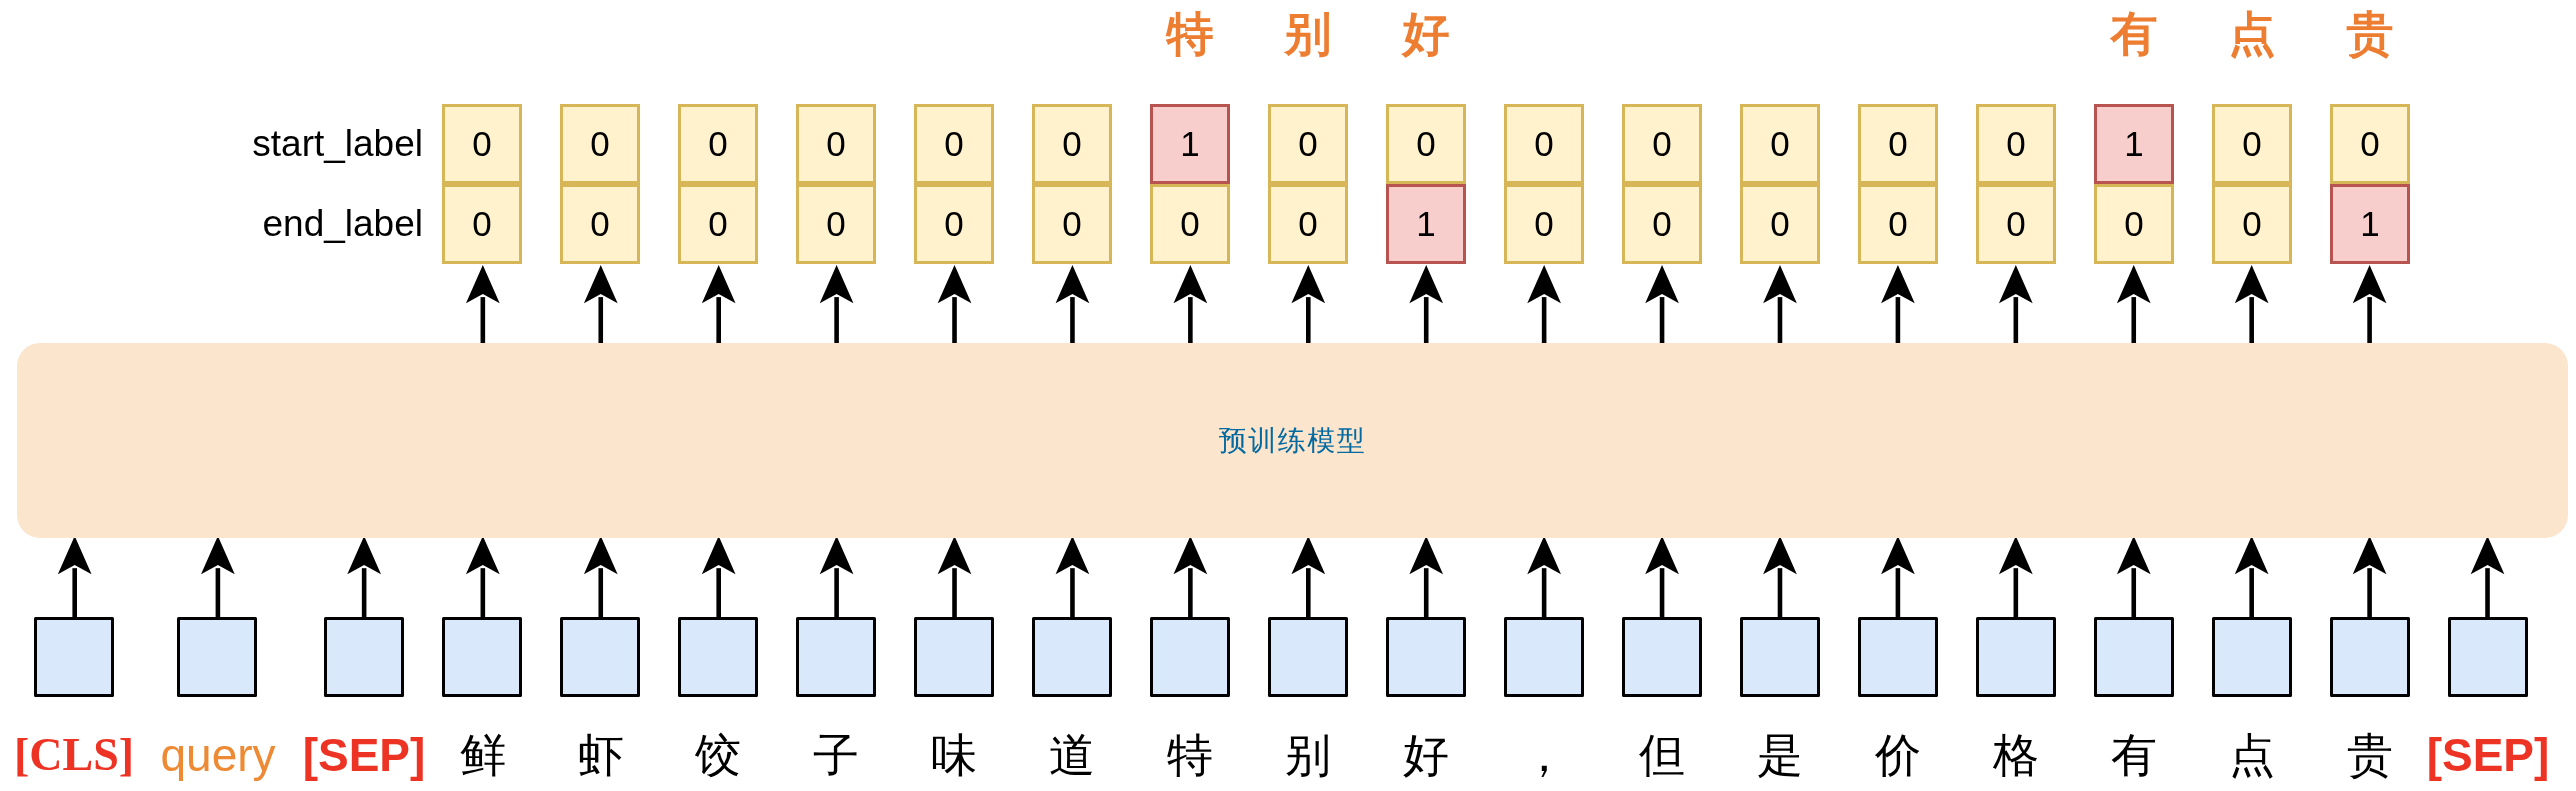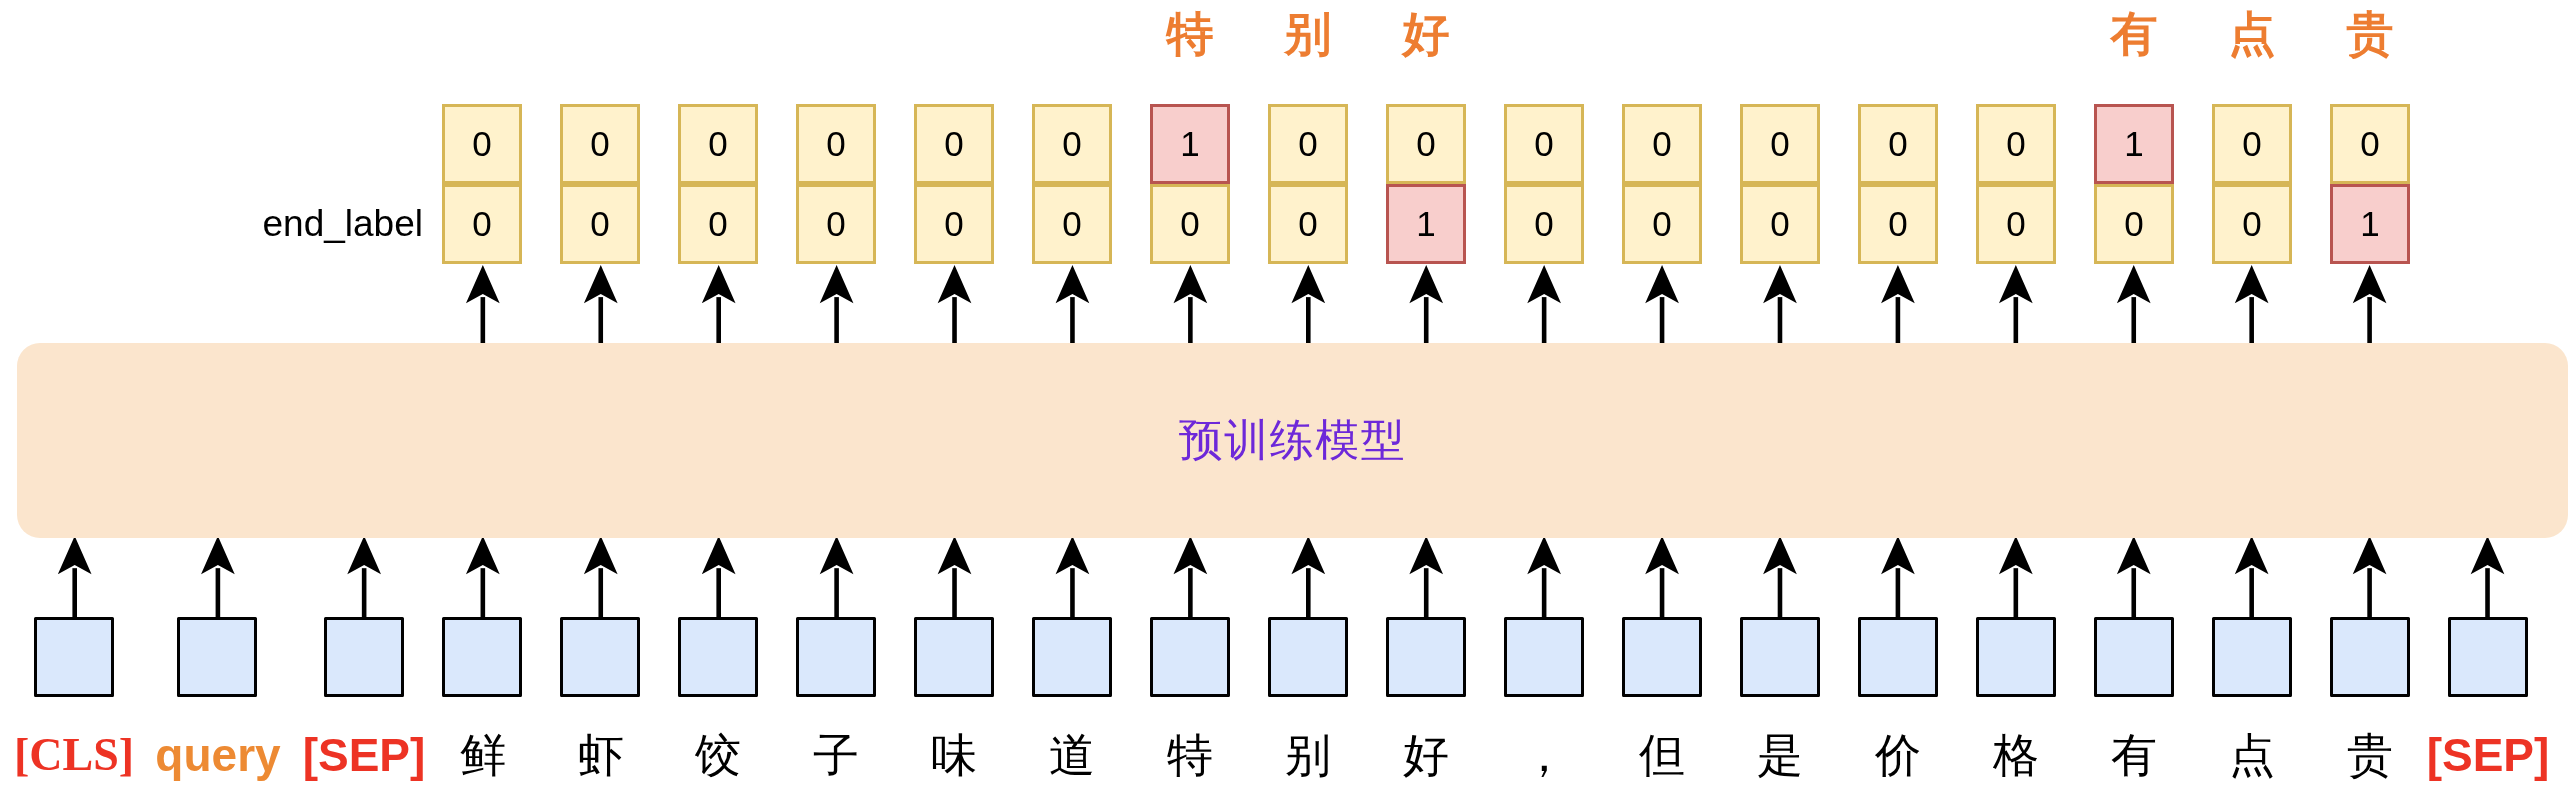--- a/index.html
+++ b/index.html
@@ -24,32 +24,32 @@
     border:3.1px solid var(--cell_border);background:var(--cell_fill);
     display:flex;align-items:center;justify-content:center;
     font-size:35px;color:#000;
   }
   .cell.hit{border-color:var(--hit_border);background:var(--hit_fill);}
   #model-box{
     position:absolute;left:17px;top:343px;width:2551px;height:195px;
     background:var(--model_fill);border-radius:23px;
     display:flex;align-items:center;justify-content:center;
   }
-  #model-label{font-size:44px;color:#6d28d9;letter-spacing:1.5px;}
+  #model-label{font-size:28px;color:#0369a1;letter-spacing:1.5px;}
   .input-box{
     position:absolute;top:617px;width:80px;height:80px;box-sizing:border-box;
     border:3.8px solid var(--input_border);background:var(--input_fill);
     border-radius:1.5px;
   }
   .token{
     position:absolute;top:726px;height:58px;line-height:58px;
     transform:translateX(-50%);font-size:46px;white-space:nowrap;color:#000;
   }
   .token.special{color:var(--special_token);font-weight:bold;}
-  .token.query{color:var(--query_token);font-weight:bold;}
+  .token.query{color:var(--query_token);font-weight:normal;}
 </style>
 </head>
 <body>
 
 <div id="canvas">
   <svg id="arrow-layer" viewBox="0 0 3363 1033" xmlns="http://www.w3.org/2000/svg">
       <g>
         <line x1="630" y1="448" x2="630" y2="388" stroke="#000000" stroke-width="6"></line>
         <polygon points="630,346 652,396 630,384 608,396" fill="#000000"></polygon>
       </g>
@@ -205,20 +205,21 @@
 
   <div id="span-chars">
       <div class="span-char" style="left: 1190px;">特</div>
       <div class="span-char" style="left: 1308px;">别</div>
       <div class="span-char" style="left: 1426px;">好</div>
       <div class="span-char" style="left: 2134px;">有</div>
       <div class="span-char" style="left: 2252px;">点</div>
       <div class="span-char" style="left: 2370px;">贵</div>
     </div>
 
+  <div class="row-label" id="start-label-text">start_label</div>
   <div class="row-label" id="end-label-text">end_label</div>
 
   <div id="cells">
       <div class="cell" style="left: 442px; top: 104px;">0</div>
       <div class="cell" style="left: 442px; top: 184px;">0</div>
       <div class="cell" style="left: 560px; top: 104px;">0</div>
       <div class="cell" style="left: 560px; top: 184px;">0</div>
       <div class="cell" style="left: 678px; top: 104px;">0</div>
       <div class="cell" style="left: 678px; top: 184px;">0</div>
       <div class="cell" style="left: 796px; top: 104px;">0</div>

